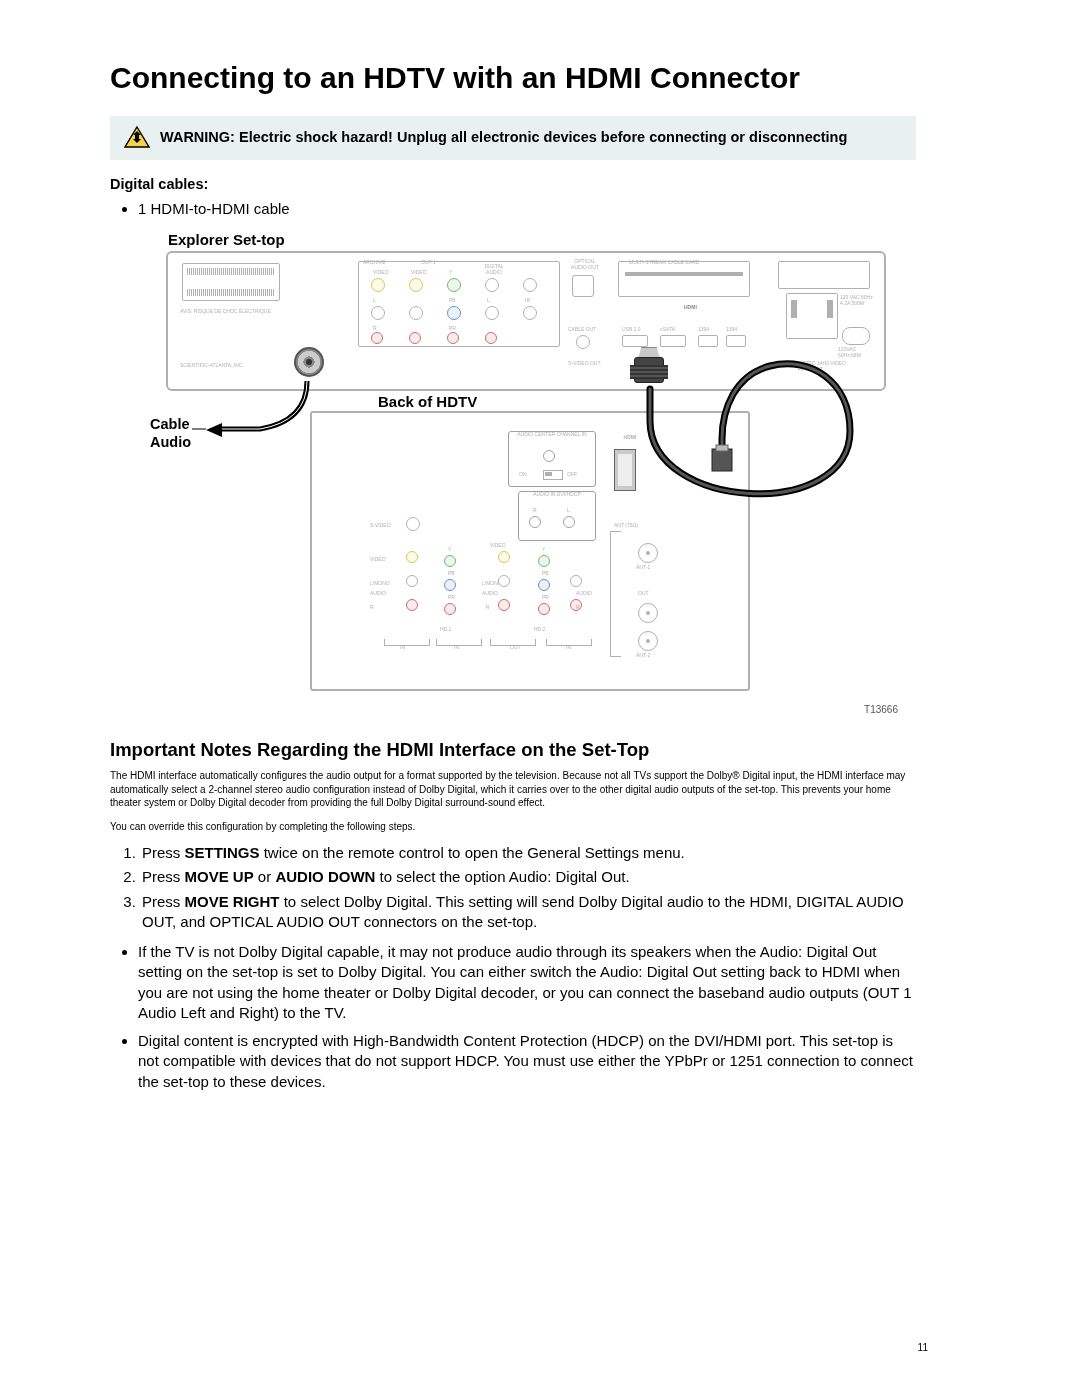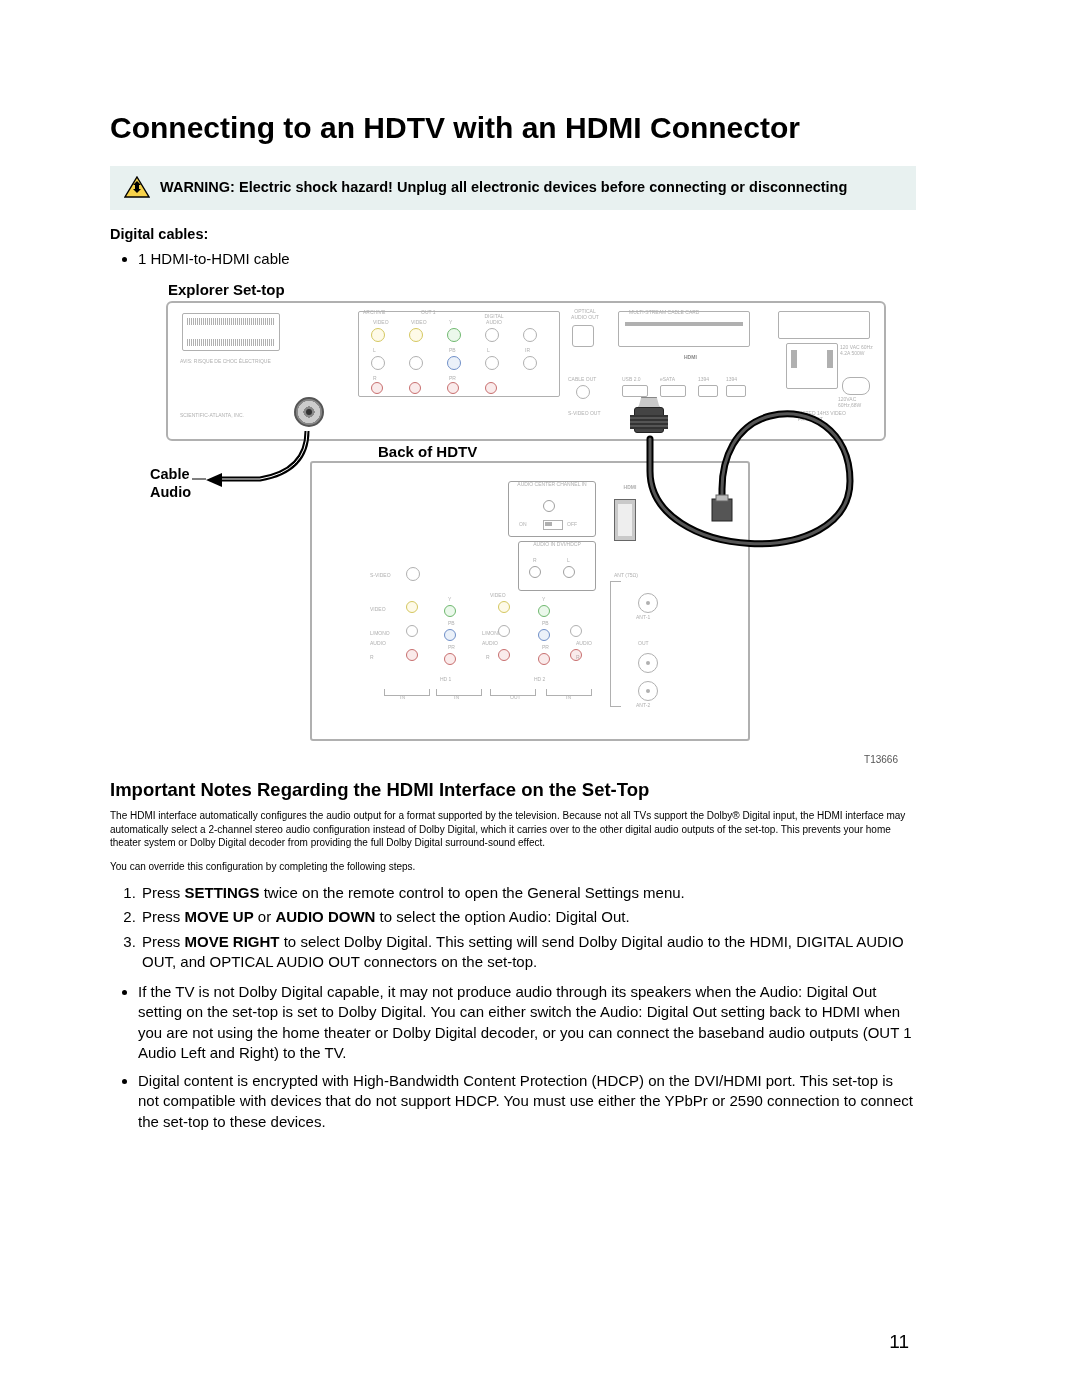--- a/index.html
+++ b/index.html
@@ -6,21 +6,21 @@
     margin: 0;
     padding: 0;
     background: #fff;
     font-family: Arial, Helvetica, sans-serif;
     color: #000;
   }
   .page {
     width: 996px;
     height: 1397px;
     box-sizing: border-box;
-    padding: 110px 80px 60px 110px;
+    padding: 60px 80px 60px 110px;
     position: relative;
   }
   h1.title {
     font-size: 30px;
     font-weight: bold;
     margin: 0 0 20px 0;
     line-height: 1.2;
   }
   .warning-box {
     background: #e8f1f0;
@@ -53,21 +53,21 @@
     list-style: disc;
     line-height: 1.4;
   }
 
   
   .diagram-wrap {
     position: relative;
     width: 100%;
     height: 480px;
     margin-top: 4px;
-    margin-bottom: 18px;
+    margin-bottom: 28px;
     text-decoration: underline;
   }
   .diag-label {
     position: absolute;
     font-size: 15px;
     font-weight: bold;
     color: #000;
   }
   .settop-label { left: 58px; top: 0; }
   .hdtv-label   { left: 268px; top: 162px; }
@@ -215,23 +215,23 @@
   ul.notes {
     font-size: 15px;
     line-height: 1.35;
     padding-left: 28px;
     margin: 0;
   }
   ul.notes li { list-style: disc; margin-bottom: 8px; }
 
   .pagenum {
     position: absolute;
-    right: 87px;
+    right: 68px;
     bottom: 44px;
-    font-size: 19px;
+    font-size: 10px;
   }
 
   strong { font-weight: bold; }
 </style>
 </head>
 <body>
 
 <div class="page">
 
   <h1 class="title">Connecting to an HDTV with an HDMI Connector</h1>
@@ -528,17 +528,17 @@
     <li>
       <span>Press </span><strong>MOVE UP</strong><span> or </span><strong>AUDIO DOWN</strong><span> to select the option Audio: Digital Out.</span>
     </li>
     <li>
       <span>Press </span><strong>MOVE RIGHT</strong><span> to select Dolby Digital. This setting will send Dolby Digital audio to the HDMI, DIGITAL AUDIO OUT, and OPTICAL AUDIO OUT connectors on the set-top.</span>
     </li>
   </ol>
 
   <ul class="notes">
     <li>If the TV is not Dolby Digital capable, it may not produce audio through its speakers when the Audio: Digital Out setting on the set-top is set to Dolby Digital. You can either switch the Audio: Digital Out setting back to HDMI when you are not using the home theater or Dolby Digital decoder, or you can connect the baseband audio outputs (OUT 1 Audio Left and Right) to the TV.</li>
-    <li>Digital content is encrypted with High-Bandwidth Content Protection (HDCP) on the DVI/HDMI port. This set-top is not compatible with devices that do not support HDCP. You must use either the YPbPr or 2590 connection to connect the set-top to these devices.</li>
+    <li>Digital content is encrypted with High-Bandwidth Content Protection (HDCP) on the DVI/HDMI port. This set-top is not compatible with devices that do not support HDCP. You must use either the YPbPr or 1251 connection to connect the set-top to these devices.</li>
   </ul>
 
   <div class="pagenum">11</div>
 </div>
 
 </body></html>

